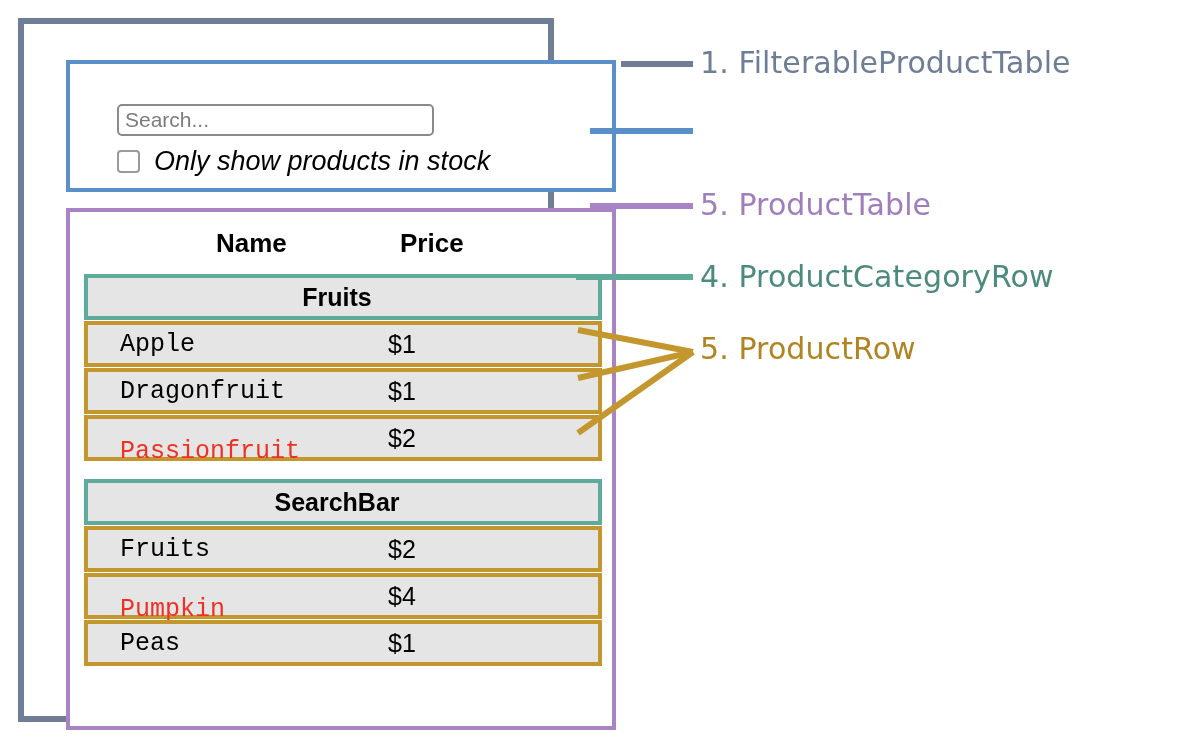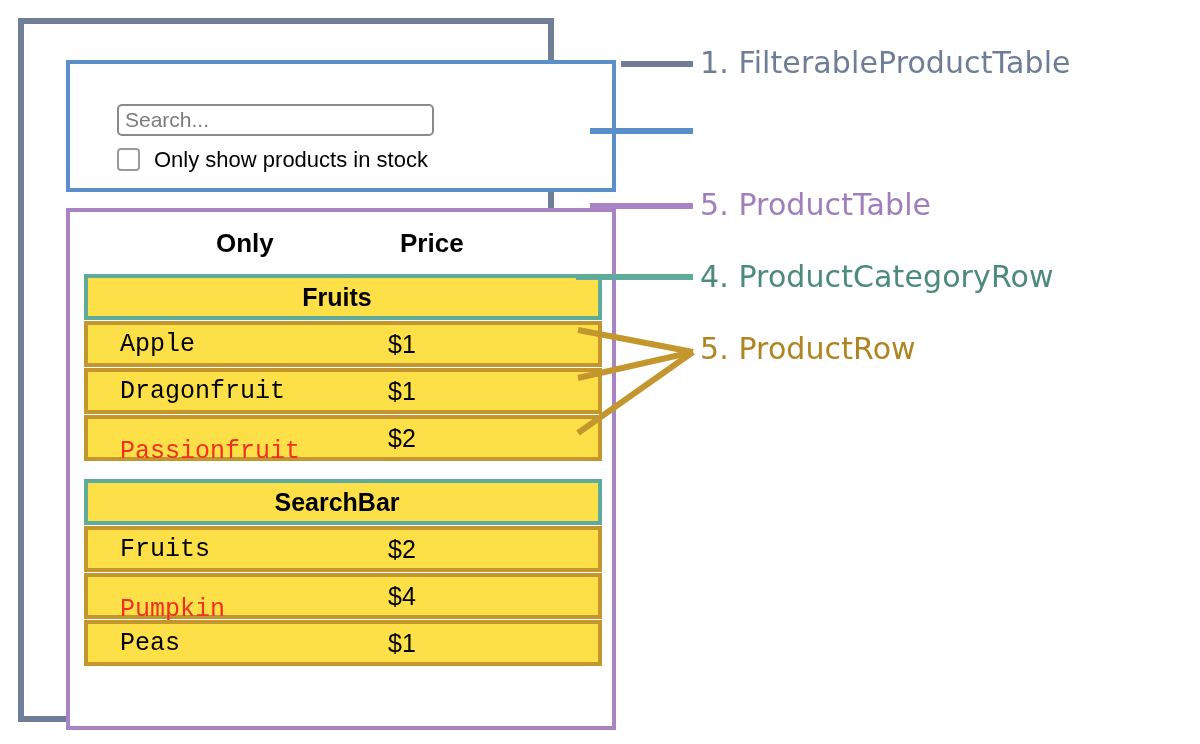--- a/index.html
+++ b/index.html
@@ -77,24 +77,25 @@
     width: 23px;
     height: 23px;
     box-sizing: border-box;
     border: 2px solid #9a9a9a;
     border-radius: 4px;
     background: #ffffff;
     flex: none;
   }
   .checkbox-label {
     font-family: "Liberation Sans", sans-serif;
-    font-size: 22px;
+    font-size: 27px;
     color: #000000;
     white-space: nowrap;
     line-height: 1;
+    font-style: italic;
   }
 
   
   .producttable-box {
     position: absolute;
     left: 42px;
     top: 184px;
     width: 550px;
     height: 522px;
     border: 4px solid #a984c4;
@@ -125,21 +126,21 @@
     position: absolute;
     left: 14px;
     top: 62px;
     width: 518px;
   }
 
   .row {
     position: relative;
     box-sizing: border-box;
     height: 46px;
-    background: #fde047;
+    background: #e5e5e5;
   }
   .row + .row { margin-top: 1px; }
 
   .category-row {
     border: 4px solid #5fab9b;
     display: flex;
     align-items: center;
     justify-content: center;
   }
   .category-row .cat-label {
@@ -212,21 +213,21 @@
       <input class="search-input" type="text" placeholder="Search..." value="" style="">
       <div class="checkbox-row">
         <span class="checkbox-square"></span>
         <span class="checkbox-label">Only show products in stock</span>
       </div>
     </div>
 
     <div class="producttable-box">
 
       <div class="col-headers">
-        <span class="col-head name">Only</span>
+        <span class="col-head name">Name</span>
         <span class="col-head price">Price</span>
       </div>
 
       <div class="rows">
 
         <div class="row category-row">
           <span class="cat-label">Fruits</span>
         </div>
 
         <div class="row product-row">

